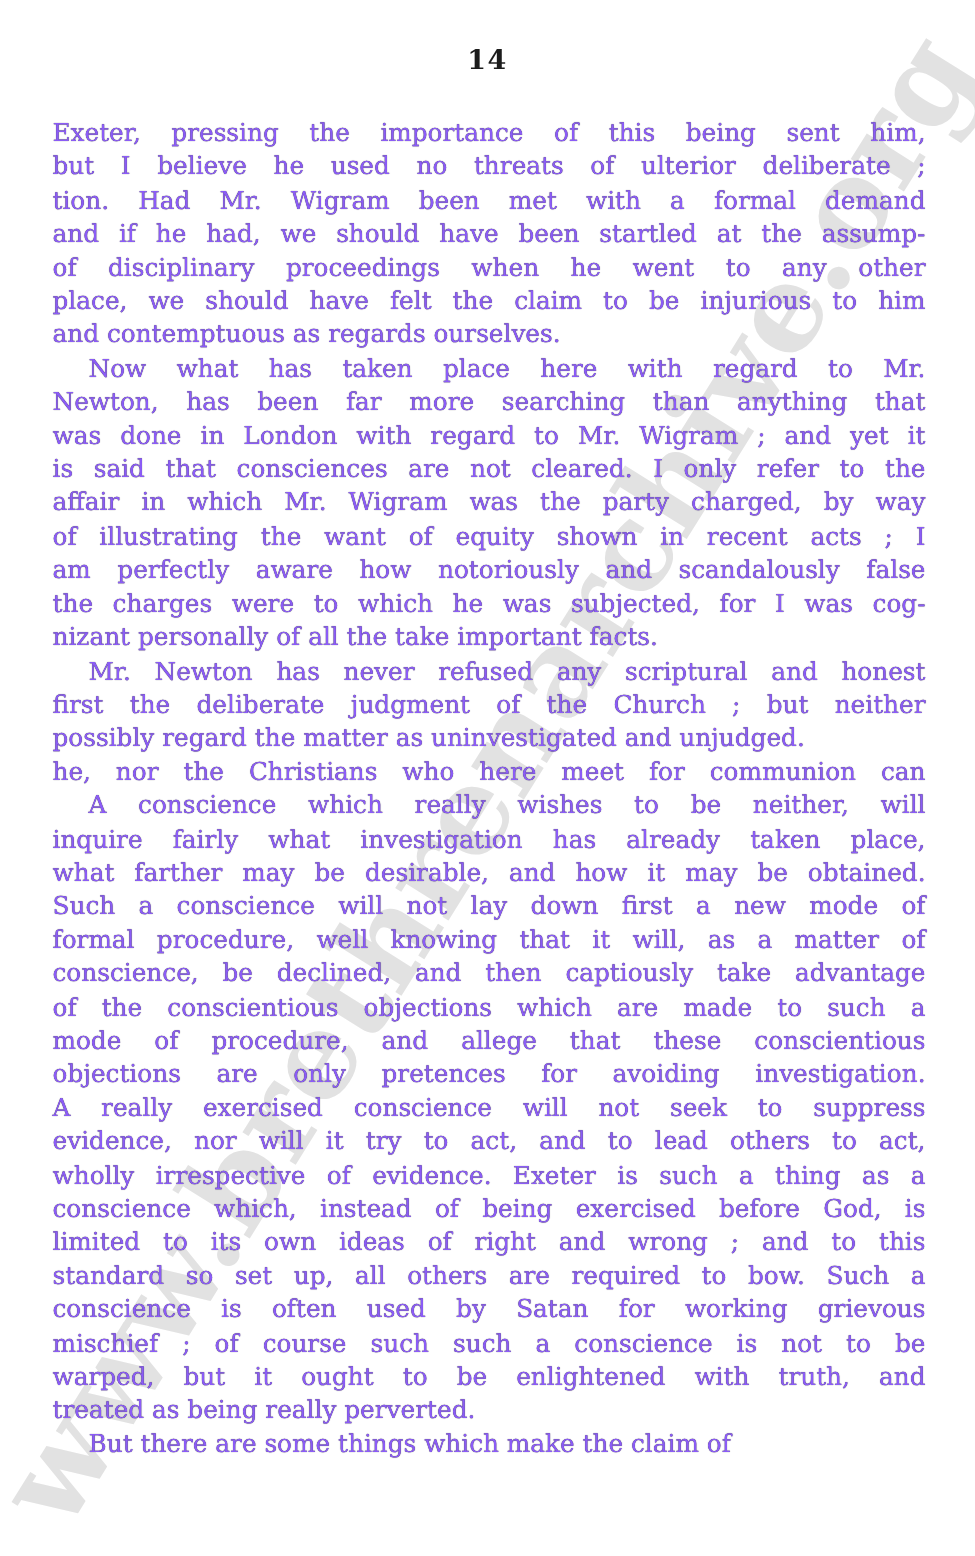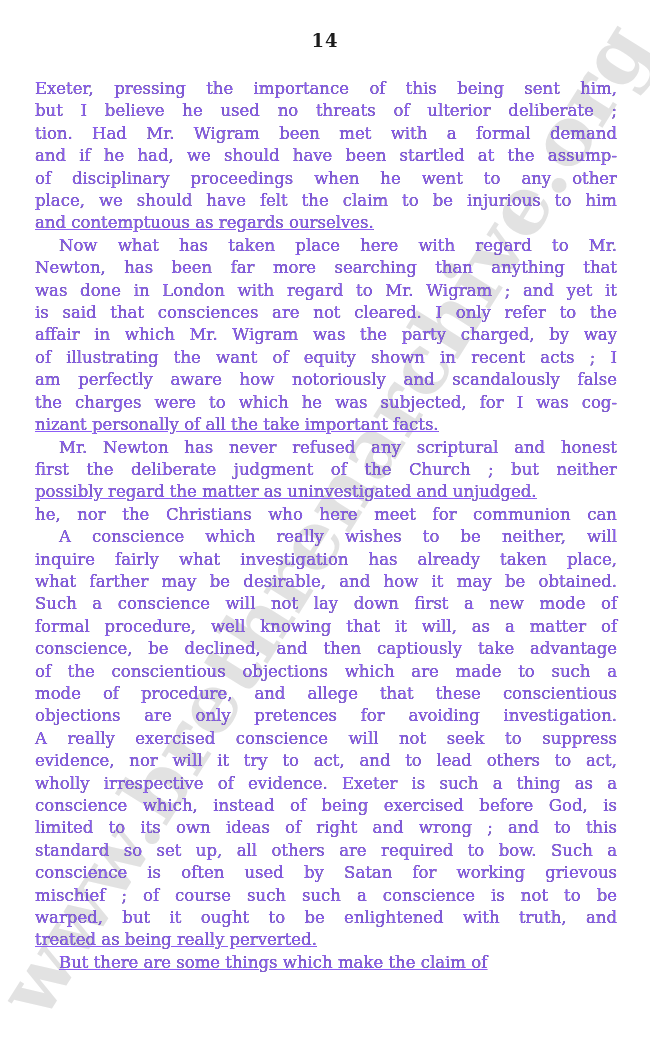--- a/index.html
+++ b/index.html
@@ -54,21 +54,20 @@
     text-shadow: 0 0 0.5px #1d1d1d;
   }
   .line {
     line-height: 22.4px;
     text-align: justify;
     text-align-last: justify;
     white-space: normal;
   }
   .line.last {
     text-align-last: left;
-    text-decoration: underline;
   }
   .line.indent {
     text-indent: 24px;
   }
 </style>
 </head>
 <body>
 
 <div class="page">
   <div class="watermark">www.brethrenarchive.org</div>

